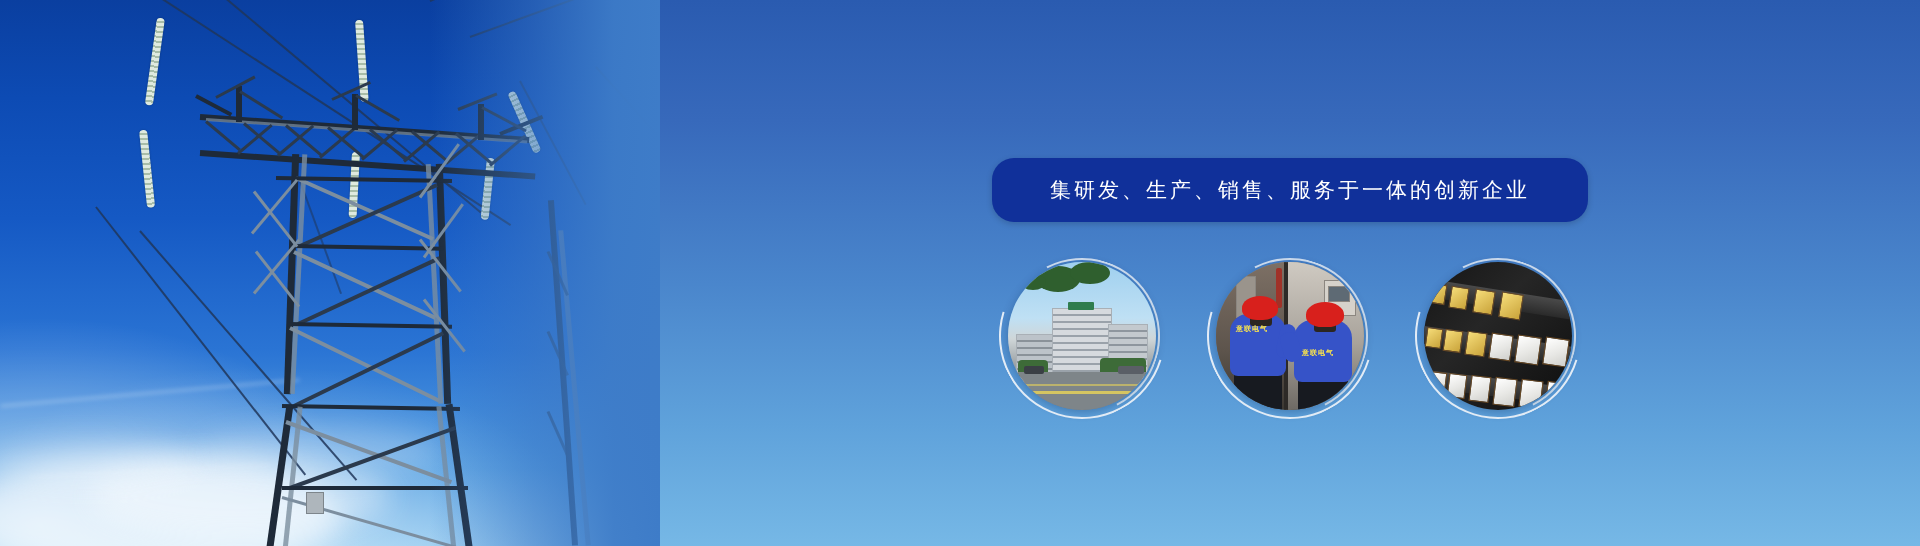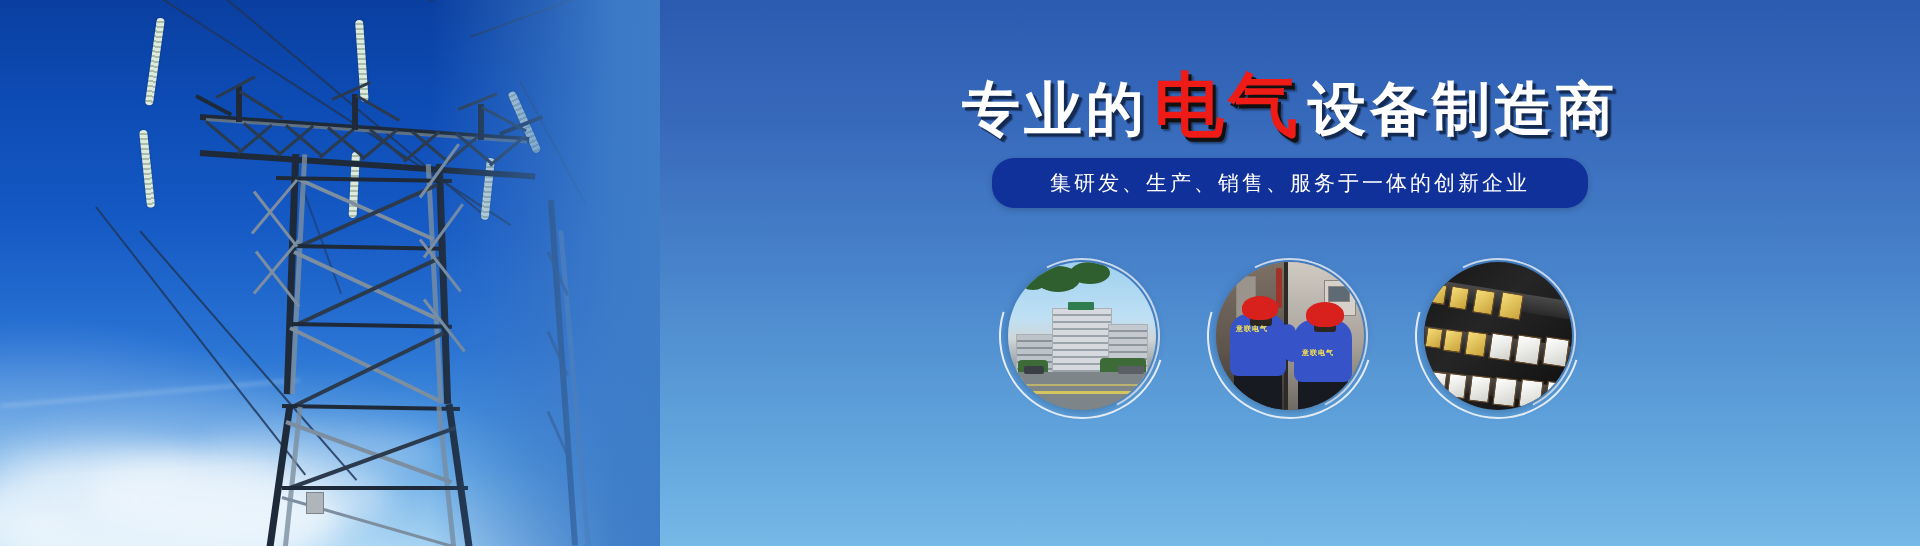--- a/index.html
+++ b/index.html
@@ -65,21 +65,21 @@
     margin:0 6px;
     text-shadow:3px 4px 0 #111, 5px 6px 2px rgba(0,0,0,.4);
   }
 
   .pill-wrap{position:absolute;top:158px;left:0;width:100%;display:flex;justify-content:center;}
   .pill{
     background:#10309a;
     color:#ffffff;
     font-size:21px;
     letter-spacing:3px;
-    padding:11px 58px;
+    padding:18px 58px;
     border-radius:22px;
     white-space:nowrap;
     box-shadow:0 2px 6px rgba(0,0,0,.18);
   }
 
   .keywords{
     position:absolute;top:208px;left:0;width:100%;
     display:flex;justify-content:center;gap:64px;
     color:#ffffff;font-size:26px;letter-spacing:3px;
   }
@@ -278,23 +278,20 @@
     <div class="bar" style="left:548px;top:330px;width:48px;height:3px;transform:rotate(66deg);opacity:.7;"></div>
     <div class="bar" style="left:548px;top:410px;width:48px;height:3px;transform:rotate(66deg);opacity:.7;"></div>
 
     <div style="position:absolute;left:306px;top:492px;width:16px;height:20px;background:#aeb6bc;border:1px solid #7d858b;"></div>
 
     <div class="photo-fade"></div>
   </div>
 
   <div class="content">
 
-    <div class="headline">
-      <span class="w">专业的</span><span class="r">电气</span><span class="w">设备制造商</span>
-    </div>
 
     <div class="pill-wrap">
       <div class="pill">集研发、生产、销售、服务于一体的创新企业</div>
     </div>
 
 
     <div class="circles">
 
       <div class="circle-item">
         <div class="ring"></div>

